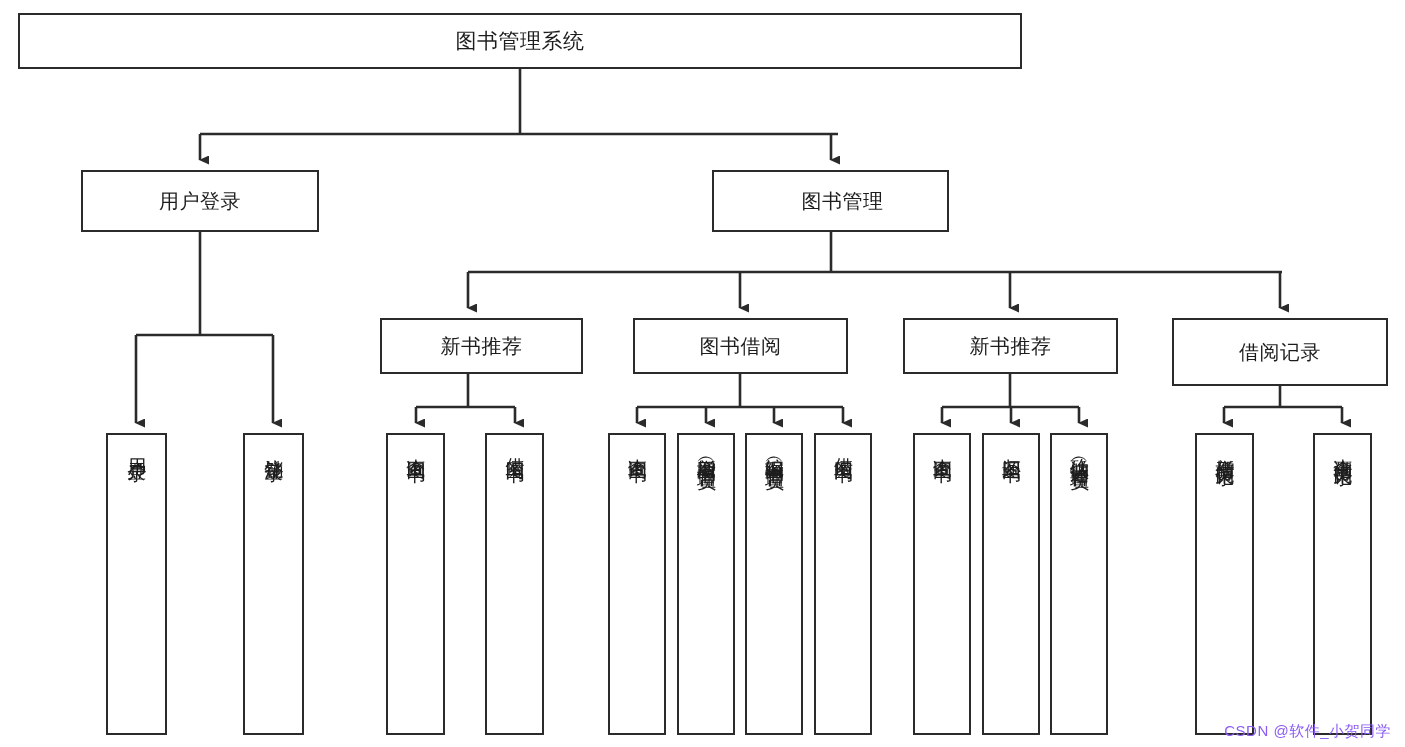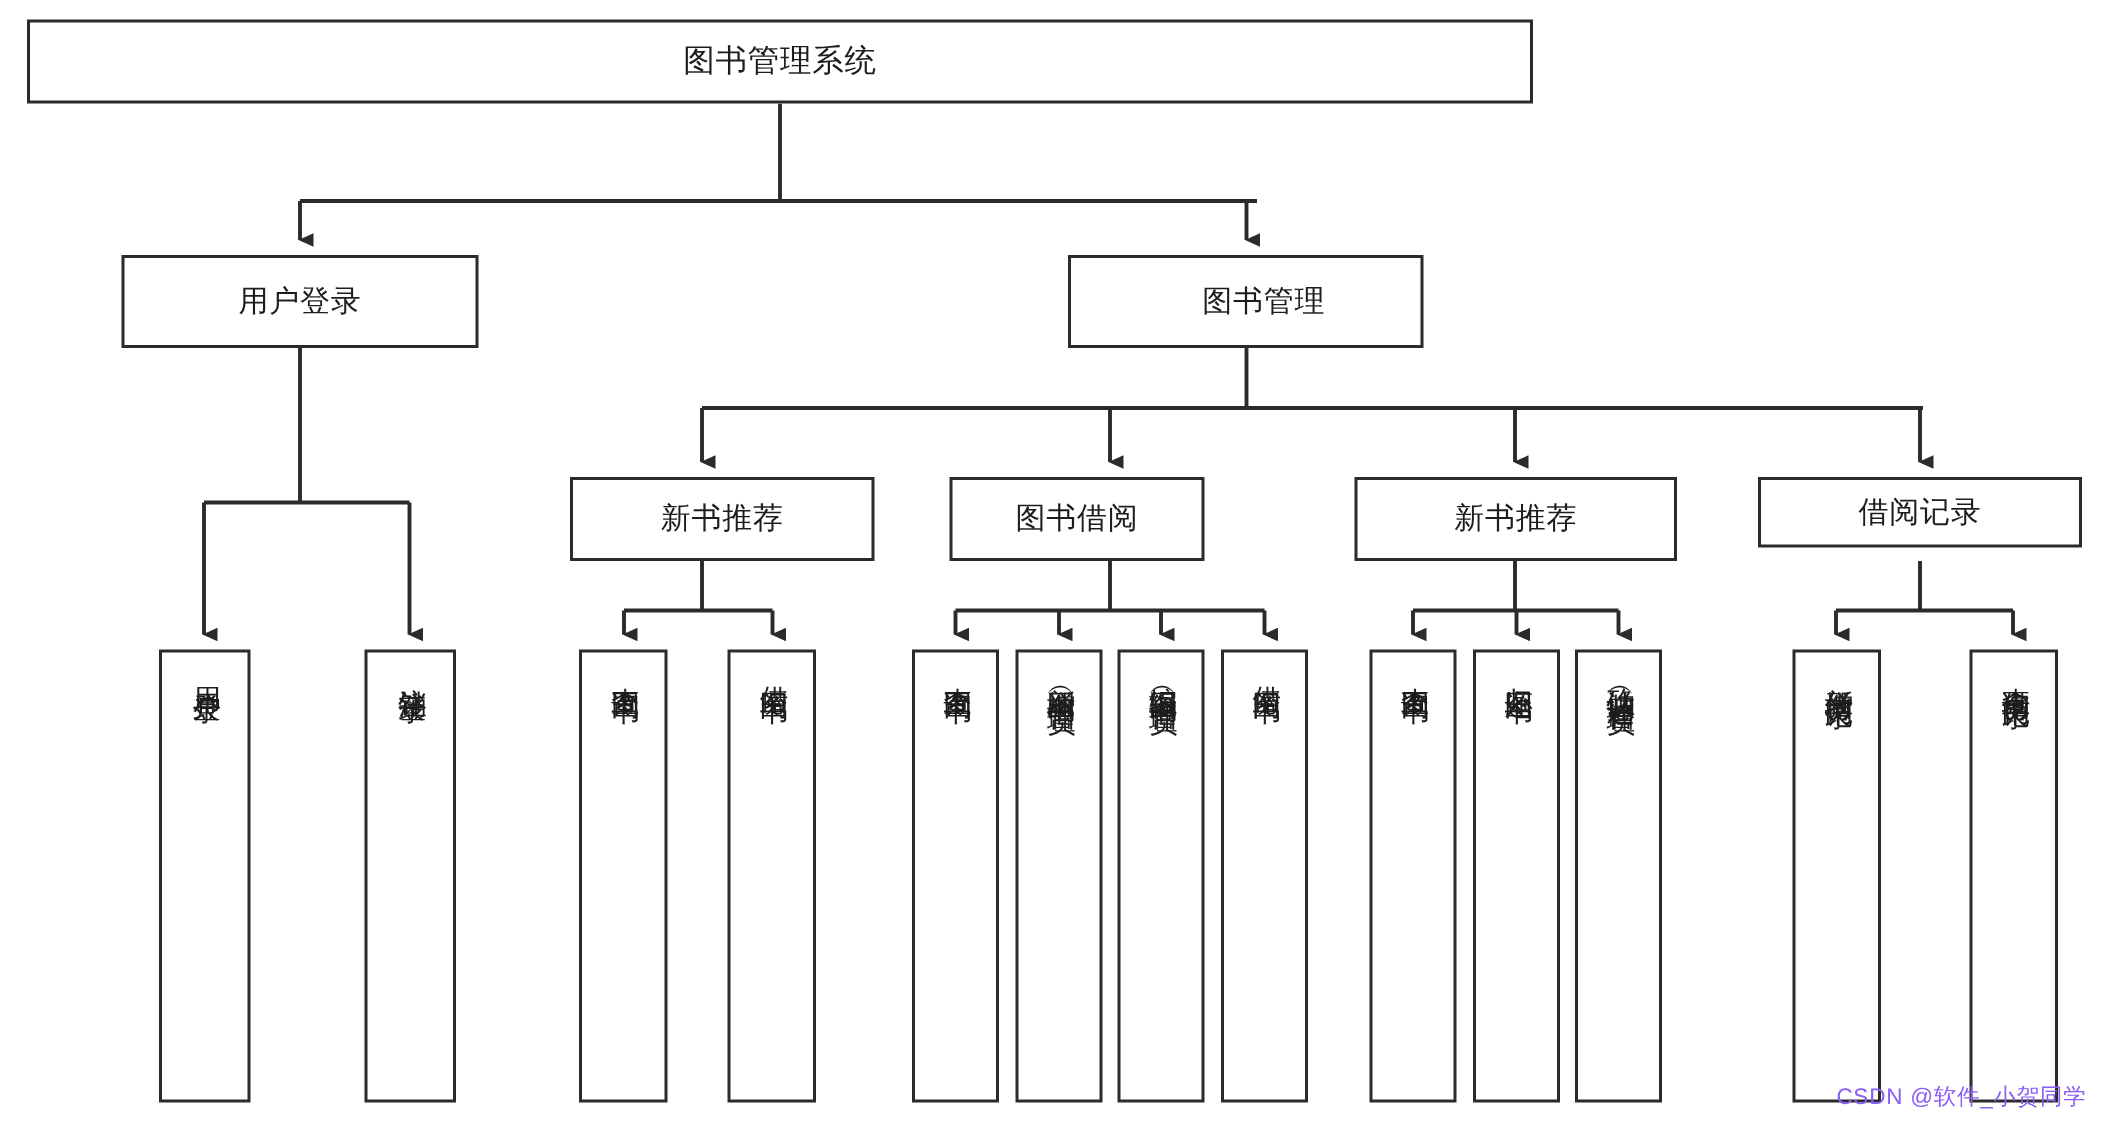--- a/index.html
+++ b/index.html
@@ -142,27 +142,27 @@
   <div class="node node-branch" style="left: 81px; top: 170px; width: 238px; height: 62px;">
     <span class="node-label">用户登录</span>
   </div>
   <div class="node node-branch" style="left: 712px; top: 170px; width: 237px; height: 62px; padding-left: 24px;">
     <span class="node-label">图书管理</span>
   </div>
 
   <div class="node node-branch" style="left: 360px; top: 318px; width: 203px; height: 56px; margin-left: 20px;">
     <span class="node-label">新书推荐</span>
   </div>
-  <div class="node node-branch" style="left: 633px; top: 318px; width: 170px; height: 56px;">
+  <div class="node node-branch" style="left: 633px; top: 318px; width: 215px; height: 56px;">
     <span class="node-label">图书借阅</span>
   </div>
   <div class="node node-branch" style="left: 903px; top: 318px; width: 215px; height: 56px;">
     <span class="node-label">新书推荐</span>
   </div>
-  <div class="node node-branch" style="left: 1172px; top: 318px; width: 216px; height: 47px;">
+  <div class="node node-branch" style="left: 1172px; top: 318px; width: 216px; height: 68px;">
     <span class="node-label">借阅记录</span>
   </div>
 
   <div class="node node-leaf" style="left: 106px; top: 433px; width: 61px; height: 302px;">
     <span class="node-label">用户登录</span>
   </div>
   <div class="node node-leaf" style="left: 243px; top: 433px; width: 61px; height: 302px;">
     <span class="node-label">注销登录</span>
   </div>
   <div class="node node-leaf" style="left: 386px; top: 433px; width: 59px; height: 302px;">

